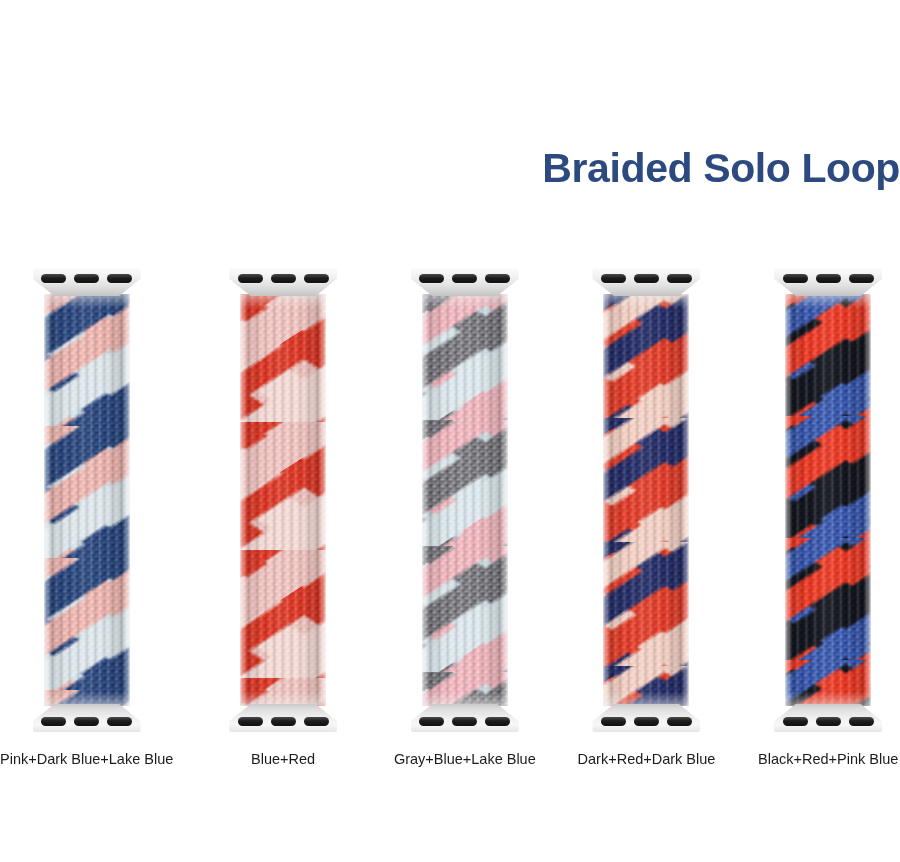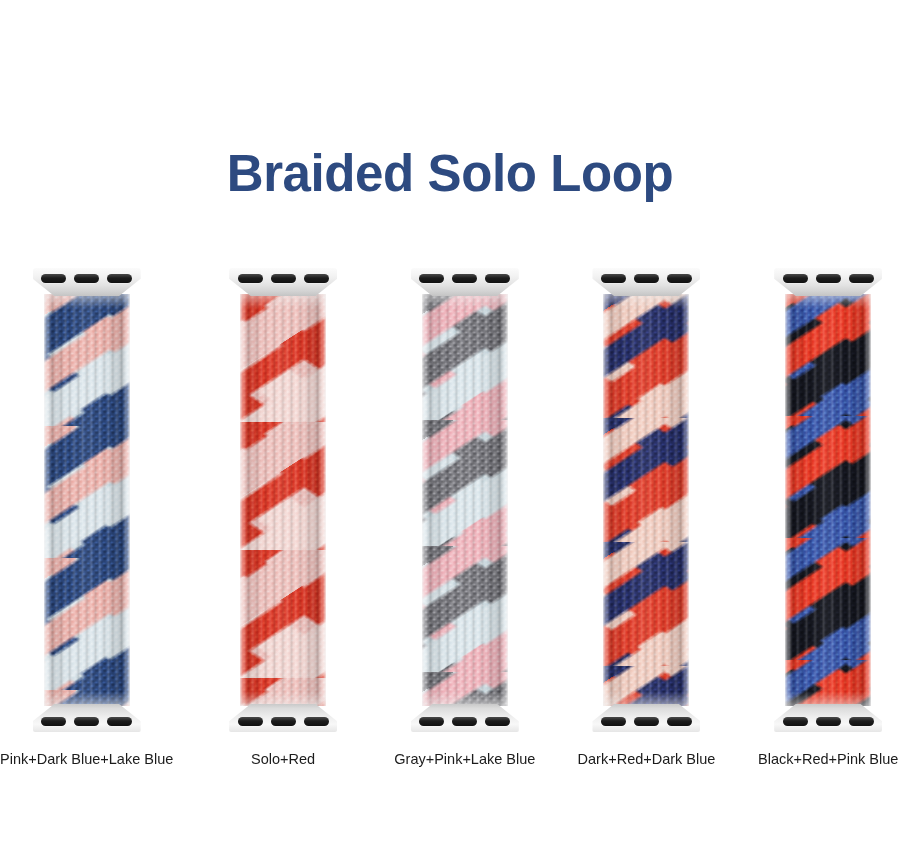--- a/index.html
+++ b/index.html
@@ -26,26 +26,27 @@
   
   .title-wrap {
     position: absolute;
     top: 148px;
     left: 0;
     width: 900px;
     text-align: center;
   }
   .title {
     font-family: "Liberation Sans", sans-serif;
-    font-size: 51px;
+    font-size: 41px;
     font-weight: 700;
     color: #2d4a80;
     letter-spacing: -0.4px;
     line-height: 1;
     margin: 0;
+    text-align: right;
   }
 
   
   .bands-row {
     position: absolute;
     top: 268px;
     left: 0;
     width: 900px;
     height: 510px;
     display: flex;
@@ -246,21 +247,21 @@
           <div class="strap-capfade"></div>
         </div>
         <div class="lug lug-bottom">
           <div class="lug-shape"></div>
           <div class="lug-slots">
             <div class="slot"></div>
             <div class="slot"></div>
             <div class="slot"></div>
           </div>
         </div>
-        <div class="caption">Solo+Red</div>
+        <div class="caption">Blue+Red</div>
       </div>
       <div class="band-cell">
         <div class="lug lug-top">
           <div class="lug-shape"></div>
           <div class="lug-slots">
             <div class="slot"></div>
             <div class="slot"></div>
             <div class="slot"></div>
           </div>
         </div>
@@ -272,21 +273,21 @@
           <div class="strap-capfade"></div>
         </div>
         <div class="lug lug-bottom">
           <div class="lug-shape"></div>
           <div class="lug-slots">
             <div class="slot"></div>
             <div class="slot"></div>
             <div class="slot"></div>
           </div>
         </div>
-        <div class="caption">Gray+Pink+Lake Blue</div>
+        <div class="caption">Gray+Blue+Lake Blue</div>
       </div>
       <div class="band-cell">
         <div class="lug lug-top">
           <div class="lug-shape"></div>
           <div class="lug-slots">
             <div class="slot"></div>
             <div class="slot"></div>
             <div class="slot"></div>
           </div>
         </div>

